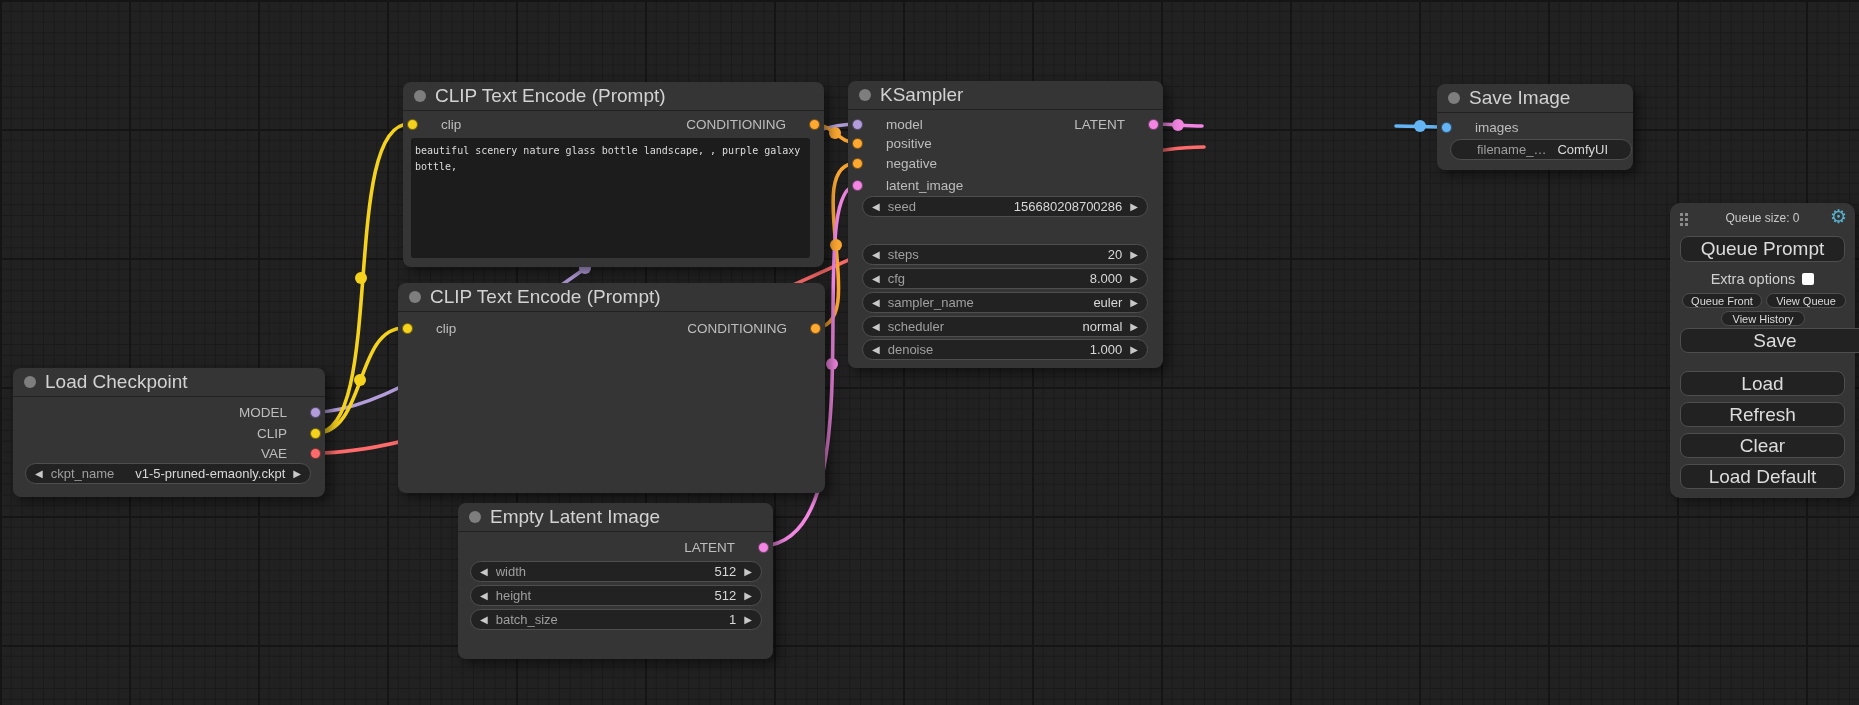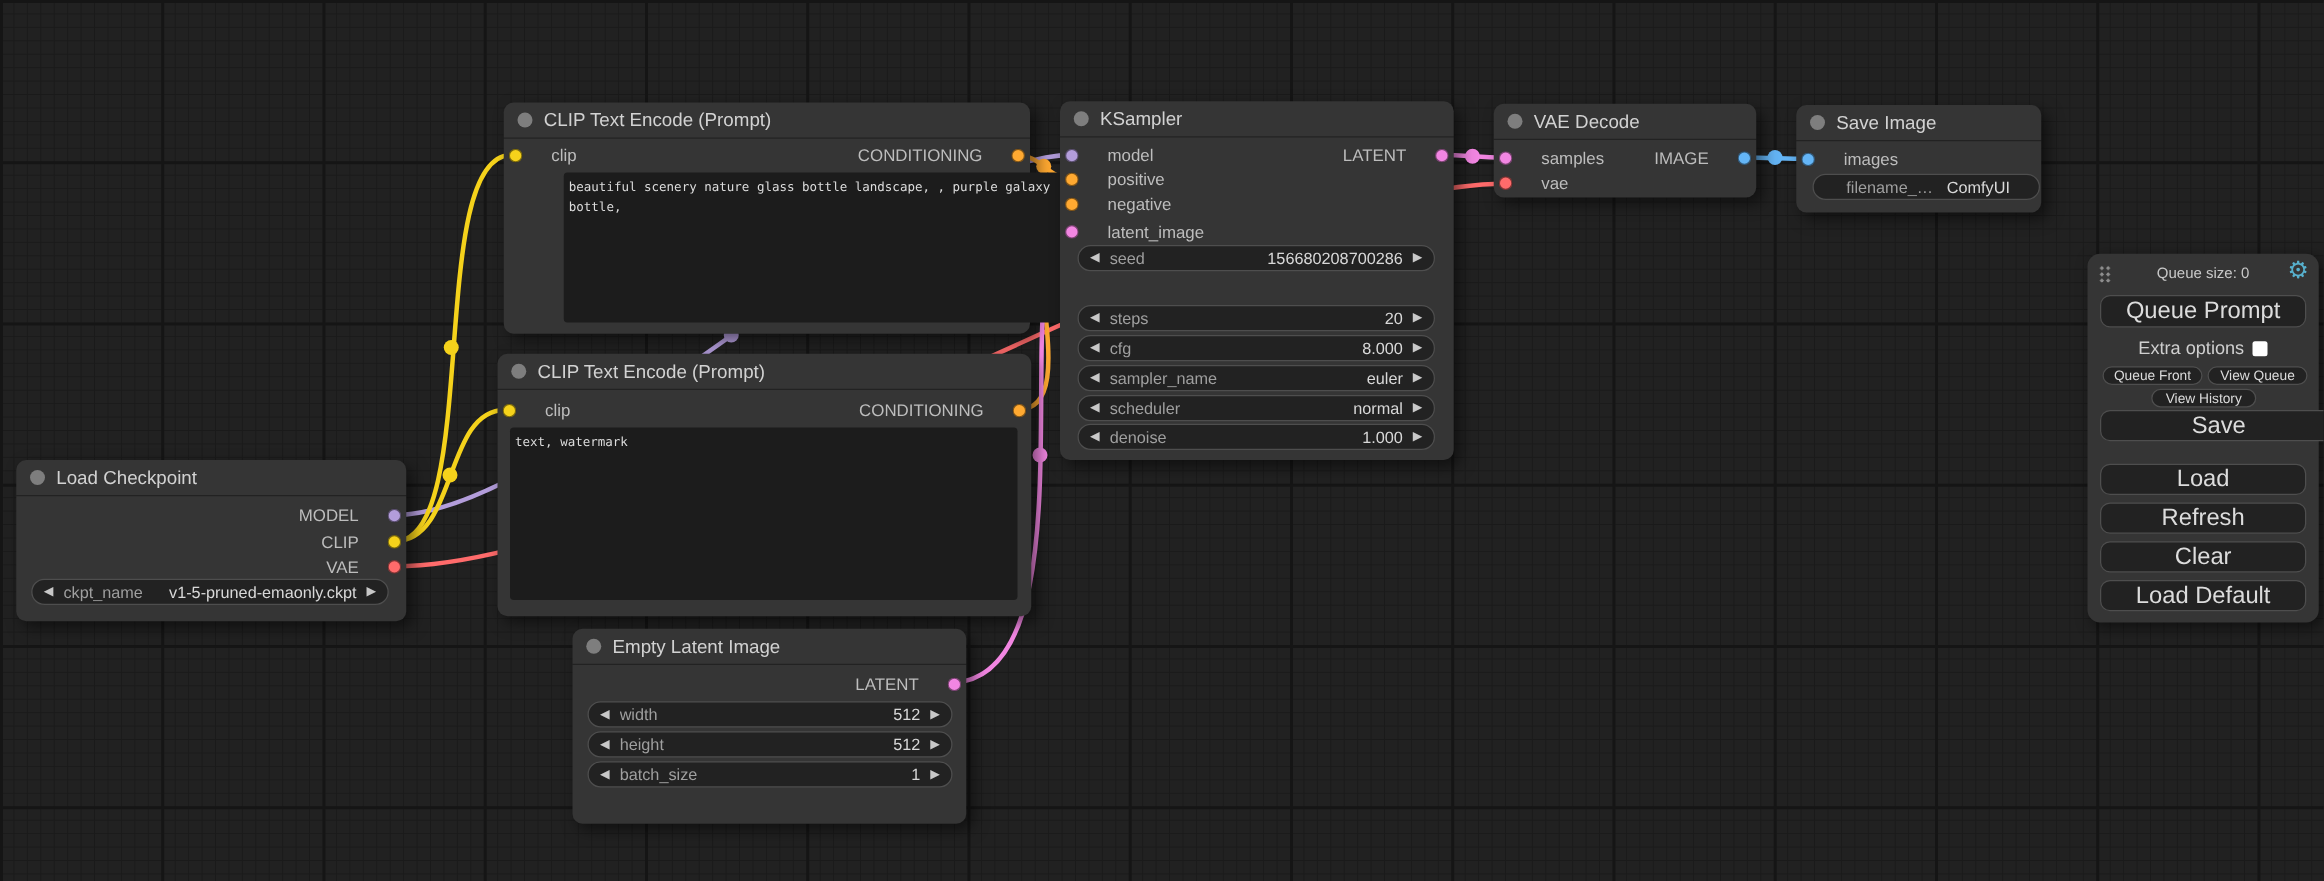--- a/index.html
+++ b/index.html
@@ -9,21 +9,21 @@
     background-image:
       linear-gradient(#151515 2px, transparent 2px),
       linear-gradient(90deg,#151515 2px, transparent 2px),
       linear-gradient(#1a1a1a 1px, transparent 1px),
       linear-gradient(90deg,#1a1a1a 1px, transparent 1px);
     background-size:129px 129px,129px 129px,10.75px 10.75px,10.75px 10.75px;}
   svg.wires{position:absolute;left:0;top:0;z-index:1;}
   .node{position:absolute;z-index:2;background:#353535;border-radius:8px;
     box-shadow:5px 5px 12px rgba(0,0,0,.5);box-sizing:border-box;}
   .ntitle{height:28px;display:flex;align-items:center;gap:9px;padding-left:11px;
-    border-bottom:1px solid rgba(0,0,0,.35);color:#d2d2d2;font-size:15px;}
+    border-bottom:1px solid rgba(0,0,0,.35);color:#d2d2d2;font-size:19px;}
   .tdot{width:12px;height:12px;border-radius:50%;flex:0 0 auto;}
   .port{position:absolute;height:16px;display:flex;align-items:center;gap:23px;
     font-size:13.5px;color:#bdbdbd;white-space:nowrap;}
   .port.in{left:4px;} .port.out{right:4px;}
   .pdot{width:11px;height:11px;border-radius:50%;box-sizing:border-box;
     border:1px solid rgba(0,0,0,.5);flex:0 0 auto;}
   .widget{position:absolute;height:21px;background:#222;border:1px solid #4e4e4e;
     border-radius:11px;display:flex;align-items:center;gap:8px;padding:0 9px;
     box-sizing:border-box;font-size:13px;}
   .widget .arr{color:#c8c8c8;font-size:10px;line-height:1;}
@@ -112,37 +112,36 @@
       <span>CLIP Text Encode (Prompt)</span>
     </div>
     <div class="port in" style="top:34px;">
       <span class="pdot" style="background-color: rgb(245, 210, 27);"></span>
       <span>clip</span>
     </div>
     <div class="port out" style="top:34px;">
       <span>CONDITIONING</span>
       <span class="pdot" style="background-color: rgb(255, 169, 49);"></span>
     </div>
-    <div class="promptbox" style="left:8px;top:56px;width:399px;height:120px;margin-left:40px;">beautiful scenery nature glass bottle landscape, , purple galaxy bottle,</div>
+    <div class="promptbox" style="left:8px;top:56px;width:399px;height:120px;">beautiful scenery nature glass bottle landscape, , purple galaxy bottle,</div>
   </div>
 
   <div class="node" style="left:398px;top:283px;width:427px;height:210px;">
     <div class="ntitle">
       <span class="tdot" style="background-color: rgb(126, 126, 126);"></span>
       <span>CLIP Text Encode (Prompt)</span>
     </div>
     <div class="port in" style="top:37px;">
       <span class="pdot" style="background-color: rgb(245, 210, 27);"></span>
       <span>clip</span>
     </div>
     <div class="port out" style="top:37px;">
       <span>CONDITIONING</span>
       <span class="pdot" style="background-color: rgb(255, 169, 49);"></span>
     </div>
-    <div class="promptbox" style="left:10px;top:59px;width:406px;height:138px;">text, watermark</div>
   </div>
 
   <div class="node" style="left:458px;top:503px;width:315px;height:156px;">
     <div class="ntitle">
       <span class="tdot" style="background-color: rgb(126, 126, 126);"></span>
       <span>Empty Latent Image</span>
     </div>
     <div class="port out" style="top:36px;">
       <span>LATENT</span>
       <span class="pdot" style="background-color: rgb(242, 134, 226);"></span>
@@ -223,38 +222,20 @@
       <span class="arr">▶</span>
     </div>
     <div class="widget" style="left:14px;top:258px;width:286px;">
       <span class="arr">◀</span>
       <span class="wlabel">denoise</span>
       <span class="wvalue">1.000</span>
       <span class="arr">▶</span>
     </div>
   </div>
 
-  <div class="node" style="left:1195px;top:83px;width:210px;height:75px;">
-    <div class="ntitle">
-      <span class="tdot" style="background-color: rgb(126, 126, 126);"></span>
-      <span>VAE Decode</span>
-    </div>
-    <div class="port in" style="top:35px;">
-      <span class="pdot" style="background-color: rgb(242, 134, 226);"></span>
-      <span>samples</span>
-    </div>
-    <div class="port in" style="top:55px;">
-      <span class="pdot" style="background-color: rgb(255, 107, 107);"></span>
-      <span>vae</span>
-    </div>
-    <div class="port out" style="top:35px;">
-      <span>IMAGE</span>
-      <span class="pdot" style="background-color: rgb(100, 181, 246);"></span>
-    </div>
-  </div>
 
   <div class="node" style="left:1437px;top:84px;width:196px;height:86px;">
     <div class="ntitle">
       <span class="tdot" style="background-color: rgb(126, 126, 126);"></span>
       <span>Save Image</span>
     </div>
     <div class="port in" style="top:35px;">
       <span class="pdot" style="background-color: rgb(100, 181, 246);"></span>
       <span>images</span>
     </div>

